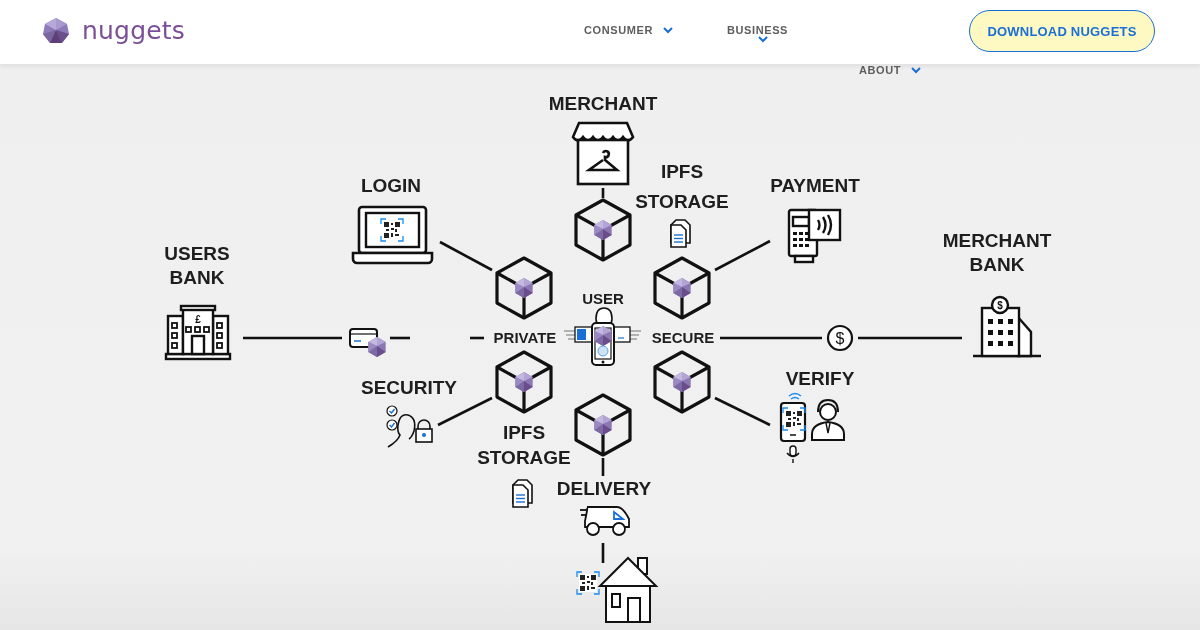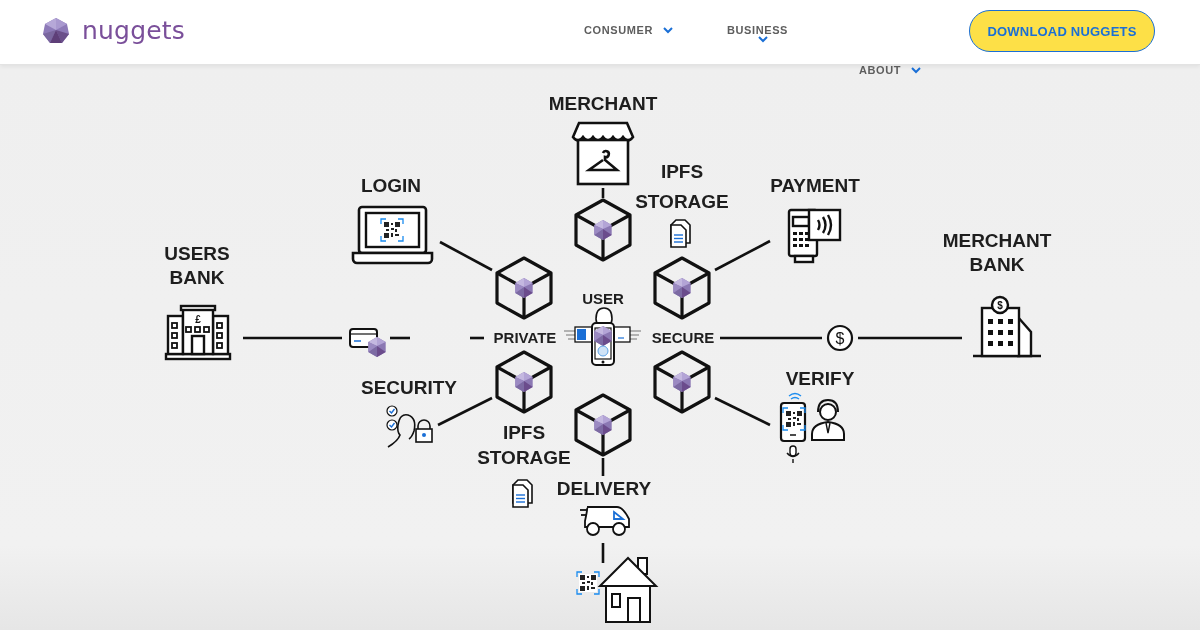--- a/index.html
+++ b/index.html
@@ -2,21 +2,21 @@
 <html><head>
 <meta charset="utf-8">
 <style>
   html,body{margin:0;padding:0;}
   body{width:1200px;height:630px;overflow:hidden;background:#f0f0f0;font-family:"Liberation Sans",sans-serif;position:relative;}
   .topbar{position:absolute;left:0;top:0;width:1200px;height:64px;background:#fff;border-bottom:1px solid #e3e3e3;box-shadow:0 2px 4px rgba(0,0,0,0.06);z-index:2;}
   .logo{position:absolute;left:42px;top:17px;display:flex;align-items:center;}
   .logo-text{font-family:"DejaVu Sans",sans-serif;font-size:25px;color:#7a4f9a;margin-left:12px;letter-spacing:0.2px;line-height:28px;}
   .nav{position:absolute;top:24px;display:flex;align-items:center;font-size:11px;font-weight:bold;color:#5d5d5d;letter-spacing:0.6px;cursor:pointer;}
   .nav svg{margin-left:10px;}
-  .dl-btn{position:absolute;left:969px;top:10px;width:186px;height:42px;border:1.5px solid #1a6fd6;border-radius:22px;box-sizing:border-box;color:#1a6fd6;font-weight:bold;font-size:13px;display:flex;align-items:center;justify-content:center;letter-spacing:0.2px;cursor:pointer;background:#fde047;}
+  .dl-btn{position:absolute;left:969px;top:10px;width:186px;height:42px;border:1.5px solid #1a6fd6;border-radius:22px;box-sizing:border-box;color:#1a6fd6;font-weight:bold;font-size:13px;display:flex;align-items:center;justify-content:center;letter-spacing:0.2px;cursor:pointer;background:#fef9c3;}
   .stage{position:absolute;left:0;top:65px;width:1200px;height:565px;background:linear-gradient(#efefef 0%,#f1f1f1 85%,#e6e6e6 100%);}
   svg.diagram{position:absolute;left:0;top:0;}
   .lbl{font-family:"Liberation Sans",sans-serif;font-weight:bold;fill:#1e1e1e;}
 </style>
 </head>
 <body>
 
 <div class="topbar">
   <div class="logo">
     <svg width="28" height="28" viewBox="0 0 28 28">

